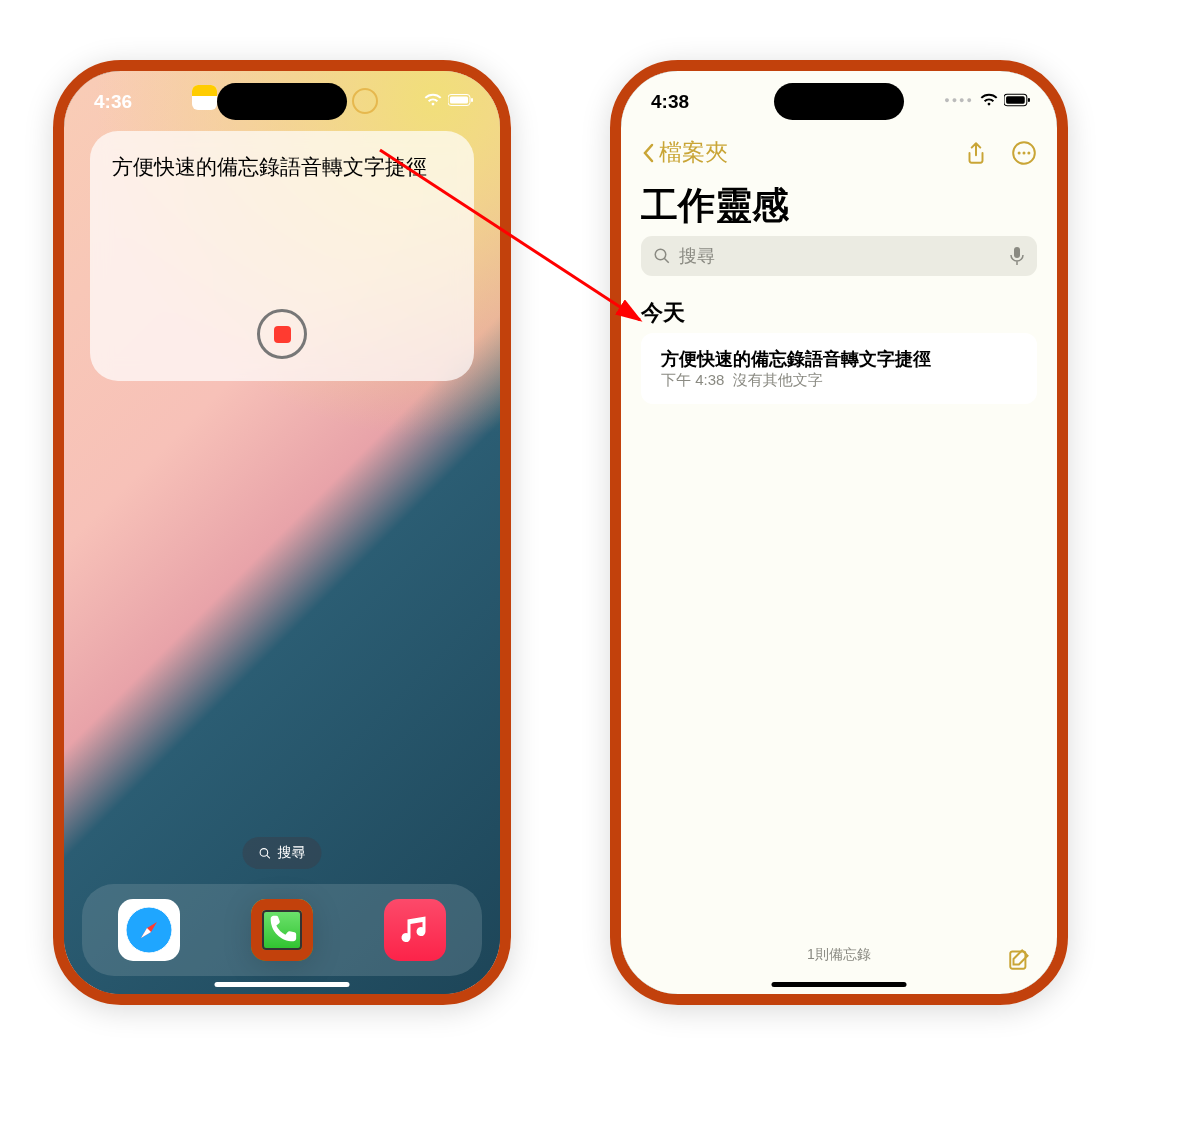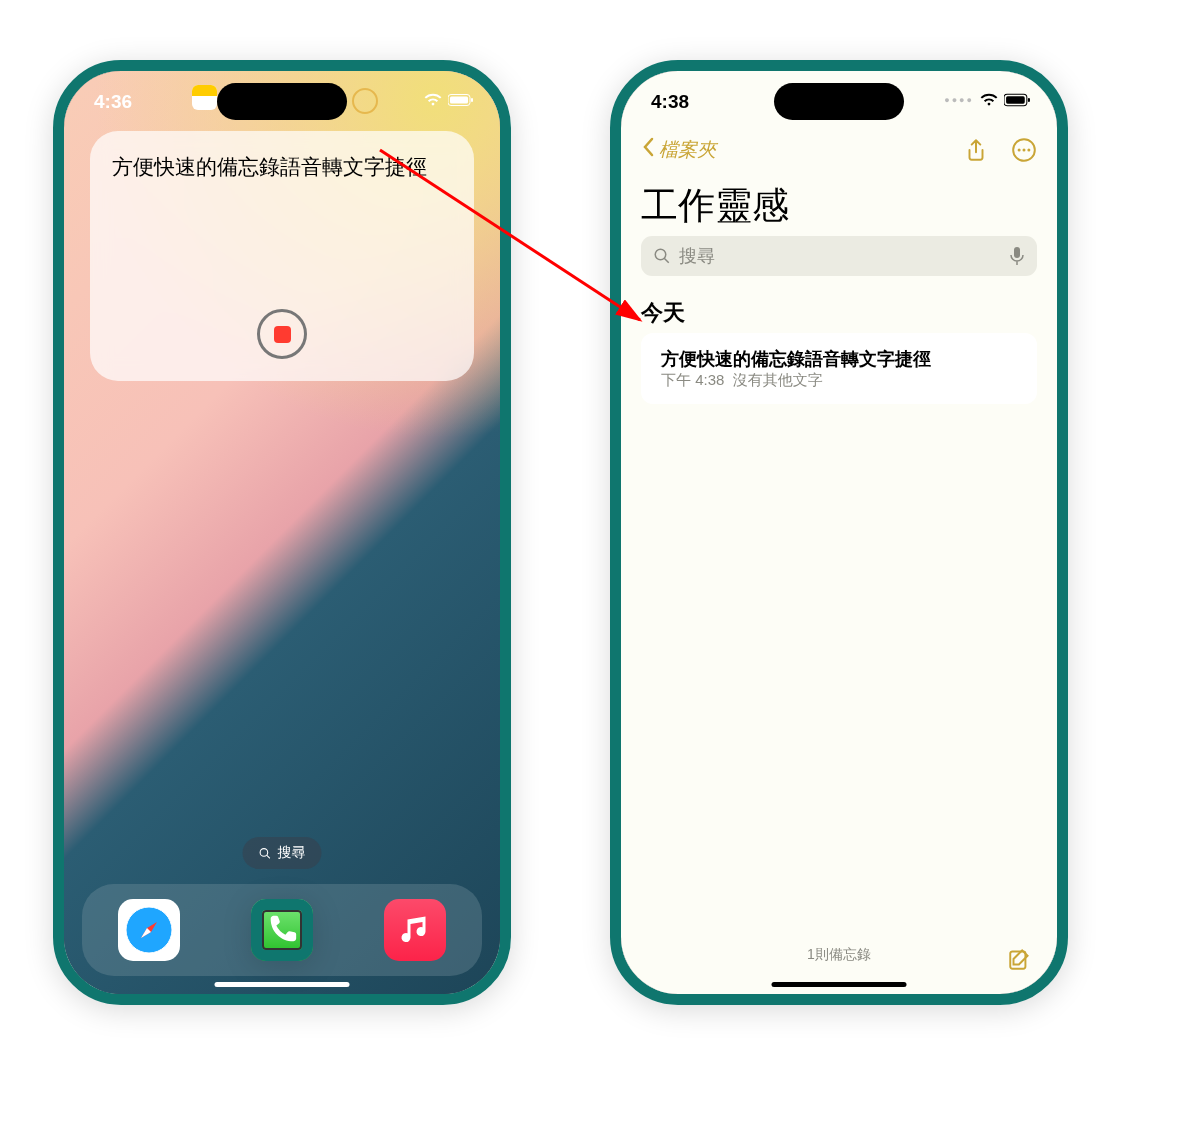--- a/index.html
+++ b/index.html
@@ -8,21 +8,21 @@
     font-family: -apple-system, "Helvetica Neue", Arial, sans-serif;
     background: #ffffff;
     width: 1200px;
     height: 1134px;
     position: relative;
   }
   .phone {
     position: absolute;
     width: 458px;
     height: 945px;
-    border: 11px solid #0f766e;
+    border: 11px solid #c2410c;
     border-radius: 68px;
     box-shadow: inset 0 0 0 2px #333, 0 5px 30px rgba(0,0,0,0.15);
     overflow: hidden;
     box-sizing: border-box;
   }
   .phone.left  { left: 53px;  top: 60px; }
   .phone.right { left: 610px; top: 60px; }
 
   
   .screen-left {
@@ -99,25 +99,25 @@
 
   
   .screen-right{
     width:100%; height:100%; background:#fdfdf6; position:relative;
   }
   .nav-row{
     position:absolute; top:66px; left:0; right:0; padding:0 20px;
     display:flex; align-items:center; justify-content:space-between;
     color:#c9a536;
   }
-  .nav-back{display:flex; gap:4px; font-size:19px;font-style:italic;}
+  .nav-back{display:flex; align-items:center; gap:4px; font-size:23px;}
   .nav-icons{display:flex; gap:22px;}
   .nav-icons svg{width:26px;height:26px;}
 
-  .notes-title{position:absolute; top:110px; left:20px; font-size:37px; font-weight:400;}
+  .notes-title{position:absolute; top:110px; left:20px; font-size:37px; font-weight:700;}
 
   .search-box{
     position:absolute; top:165px; left:20px; right:20px; height:40px;
     background:#ebebe2; border-radius:11px; display:flex; align-items:center;
     padding:0 12px; color:#8a8a82; font-size:18px; gap:8px;
   }
   .search-box .mic{margin-left:auto;}
 
   .section-label{position:absolute; top:227px; left:20px; font-size:22px; font-weight:700;}
 

